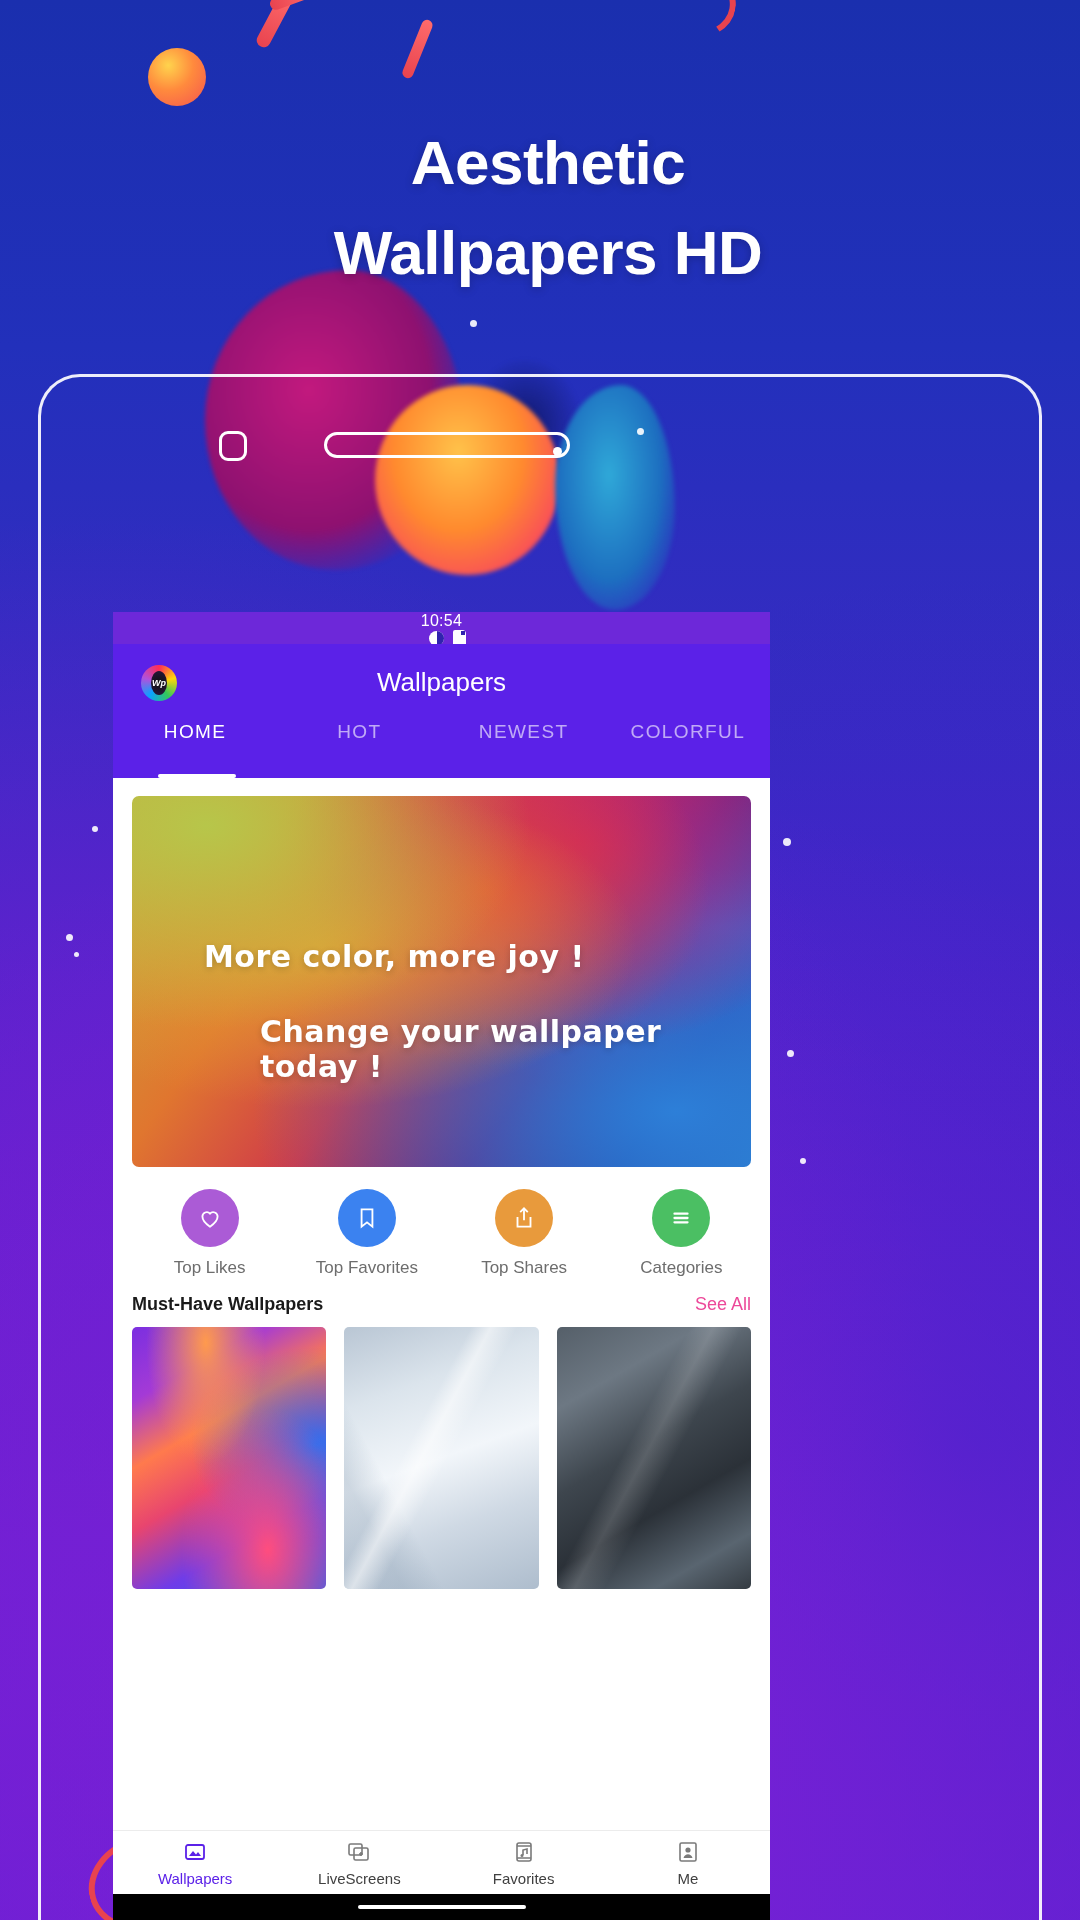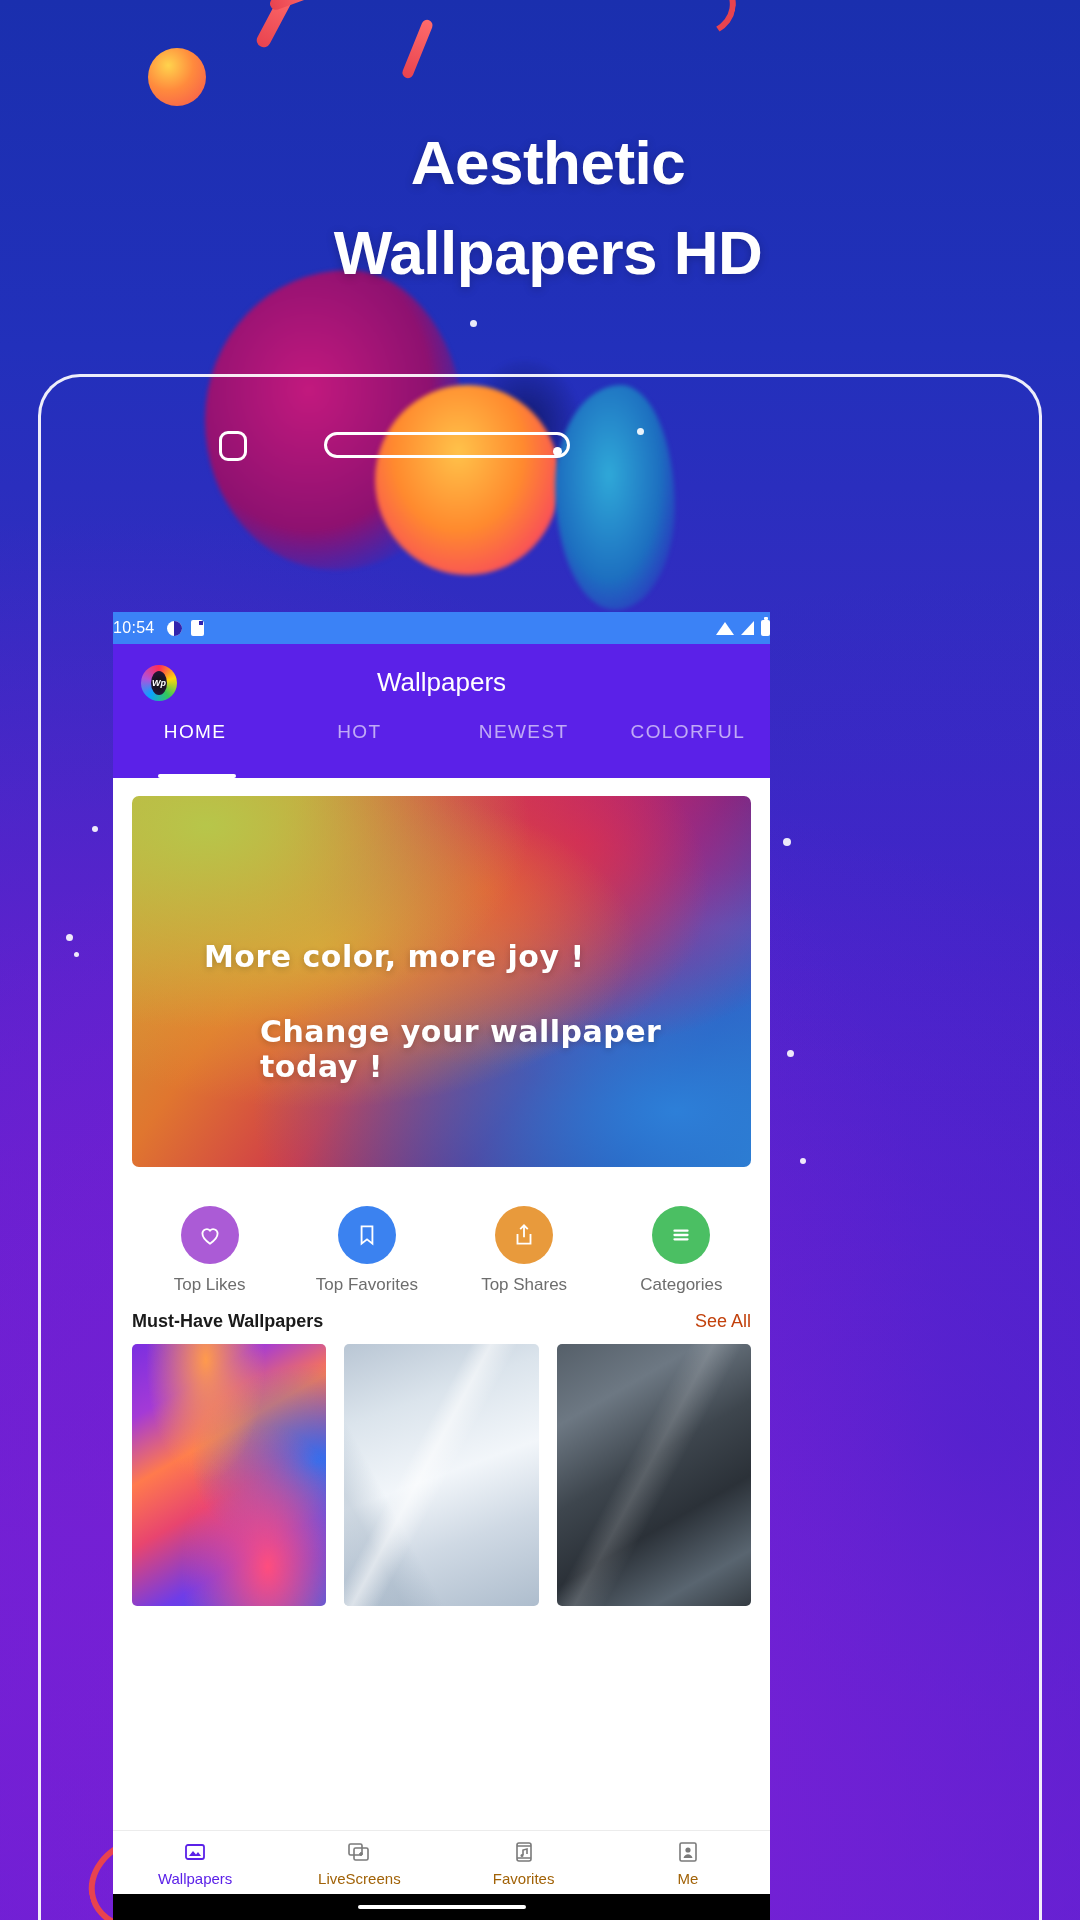--- a/index.html
+++ b/index.html
@@ -84,23 +84,24 @@
     background:#fff; border-radius:50%;
   }
 
   
   .screen{
     position:absolute; left:113px; top:612px; width:657px; height:1308px;
     background:#ffffff; overflow:hidden;
   }
 
   .statusbar{
-    height:32px; background:#3b82f6; color:#fff;
+    height:32px; background:#6d28d9; color:#fff;
     display:flex; align-items:center; padding:0 0;
     font-size:16px;
+    flex-direction:column;
   }
   .sb-time{ font-size:16px; letter-spacing:.3px; }
   .sb-icons-left{ display:flex; align-items:center; gap:9px; margin-left:12px; }
   .sb-spacer{ flex:1; }
   .sb-icons-right{ display:flex; align-items:center; gap:7px; }
 
   .ic{ display:inline-block; }
   .ic-clockface{ width:15px;height:15px;border-radius:50%;background:#fff;position:relative;overflow:hidden;}
   .ic-clockface:after{content:"";position:absolute;right:0;top:0;width:50%;height:100%;background:#3023ae;}
   .ic-sdcard{ width:13px;height:16px;background:#fff;border-radius:2px 4px 2px 2px;position:relative;}
@@ -139,21 +140,21 @@
     white-space:nowrap;
   }
   .tab.active{ color:#fff; }
   .tab-indicator{
     position:absolute; bottom:0; left:45px; width:78px; height:4px; background:#fff; border-radius:2px;
   }
 
   .content{ background:#fff; padding:0; }
 
   .hero{
-    margin:18px 19px 17px 19px; height:371px; border-radius:7px; overflow:hidden;
+    margin:18px 19px 0 19px; height:371px; border-radius:7px; overflow:hidden;
     position:relative;
     background:
       radial-gradient(ellipse at 12% 8%, #b7c64a 0%, rgba(183,198,74,0) 42%),
       radial-gradient(ellipse at 30% 40%, #e39a34 0%, rgba(227,154,52,0) 52%),
       radial-gradient(ellipse at 57% 25%, #e0443c 0%, rgba(224,68,60,0) 45%),
       radial-gradient(ellipse at 72% 12%, #c41e6e 0%, rgba(196,30,110,0) 45%),
       radial-gradient(ellipse at 88% 85%, #2d7fd8 0%, rgba(45,127,216,0) 55%),
       radial-gradient(ellipse at 95% 35%, #3a5fd0 0%, rgba(58,95,208,0) 50%),
       linear-gradient(125deg,#c7a93a 0%, #e0762f 28%, #cf3a4a 48%, #6b1f7a 68%, #253a9e 85%, #2a77c4 100%);
   }
@@ -174,21 +175,21 @@
     width:58px;height:58px;border-radius:50%;margin:0 auto 11px auto;
     display:flex;align-items:center;justify-content:center;
   }
   .quick-label{ font-size:17px; color:#6d6d6d; }
 
   .section-head{
     display:flex; align-items:baseline; justify-content:space-between;
     padding:8px 19px 12px 19px;
   }
   .section-title{ font-size:18px; font-weight:bold; color:#1a1a1a; }
-  .section-link{ font-size:18px; color:#c2410c; font-weight:500; }
+  .section-link{ font-size:18px; color:#ec4899; font-weight:500; }
 
   .thumbs{ display:flex; gap:18px; padding:0 19px; }
   .thumb{ flex:1; height:262px; border-radius:5px; overflow:hidden; }
   .thumb-1{
     background:
       radial-gradient(ellipse at 38% 6%, #ff9a4d 0%, rgba(255,154,77,0) 35%),
       radial-gradient(ellipse at 70% 85%, #ff4d7e 0%, rgba(255,77,126,0) 45%),
       radial-gradient(ellipse at 95% 45%, #2f6ff0 0%, rgba(47,111,240,0) 48%),
       linear-gradient(150deg,#7b2fe0 0%, #a43ad6 20%, #ff7a4d 38%, #e8456f 55%, #6f3ce8 75%, #2f5ff0 100%);
   }
@@ -212,21 +213,21 @@
     background:linear-gradient(118deg, rgba(255,255,255,0) 40%, rgba(255,255,255,.16) 47%, rgba(255,255,255,0) 56%);
   }
 
   .bottomnav{
     position:absolute; left:0; right:0; bottom:26px; height:64px;
     background:#fff; display:flex; align-items:center;
     border-top:1px solid #ececec;
   }
   .navitem{ flex:1; text-align:center; }
   .navglyph{ height:26px; display:flex; align-items:center; justify-content:center; margin-bottom:5px; }
-  .navlabel{ font-size:15px; color:#a16207; }
+  .navlabel{ font-size:15px; color:#404040; }
   .navitem.active .navlabel{ color:#5b21e8; }
 
   .navbar-system{
     position:absolute; left:0; right:0; bottom:0; height:26px; background:#000;
     display:flex; align-items:center; justify-content:center;
   }
   .navbar-pill{ width:168px; height:4px; background:#fff; border-radius:2px; }
 </style>
 </head>
 <body>

